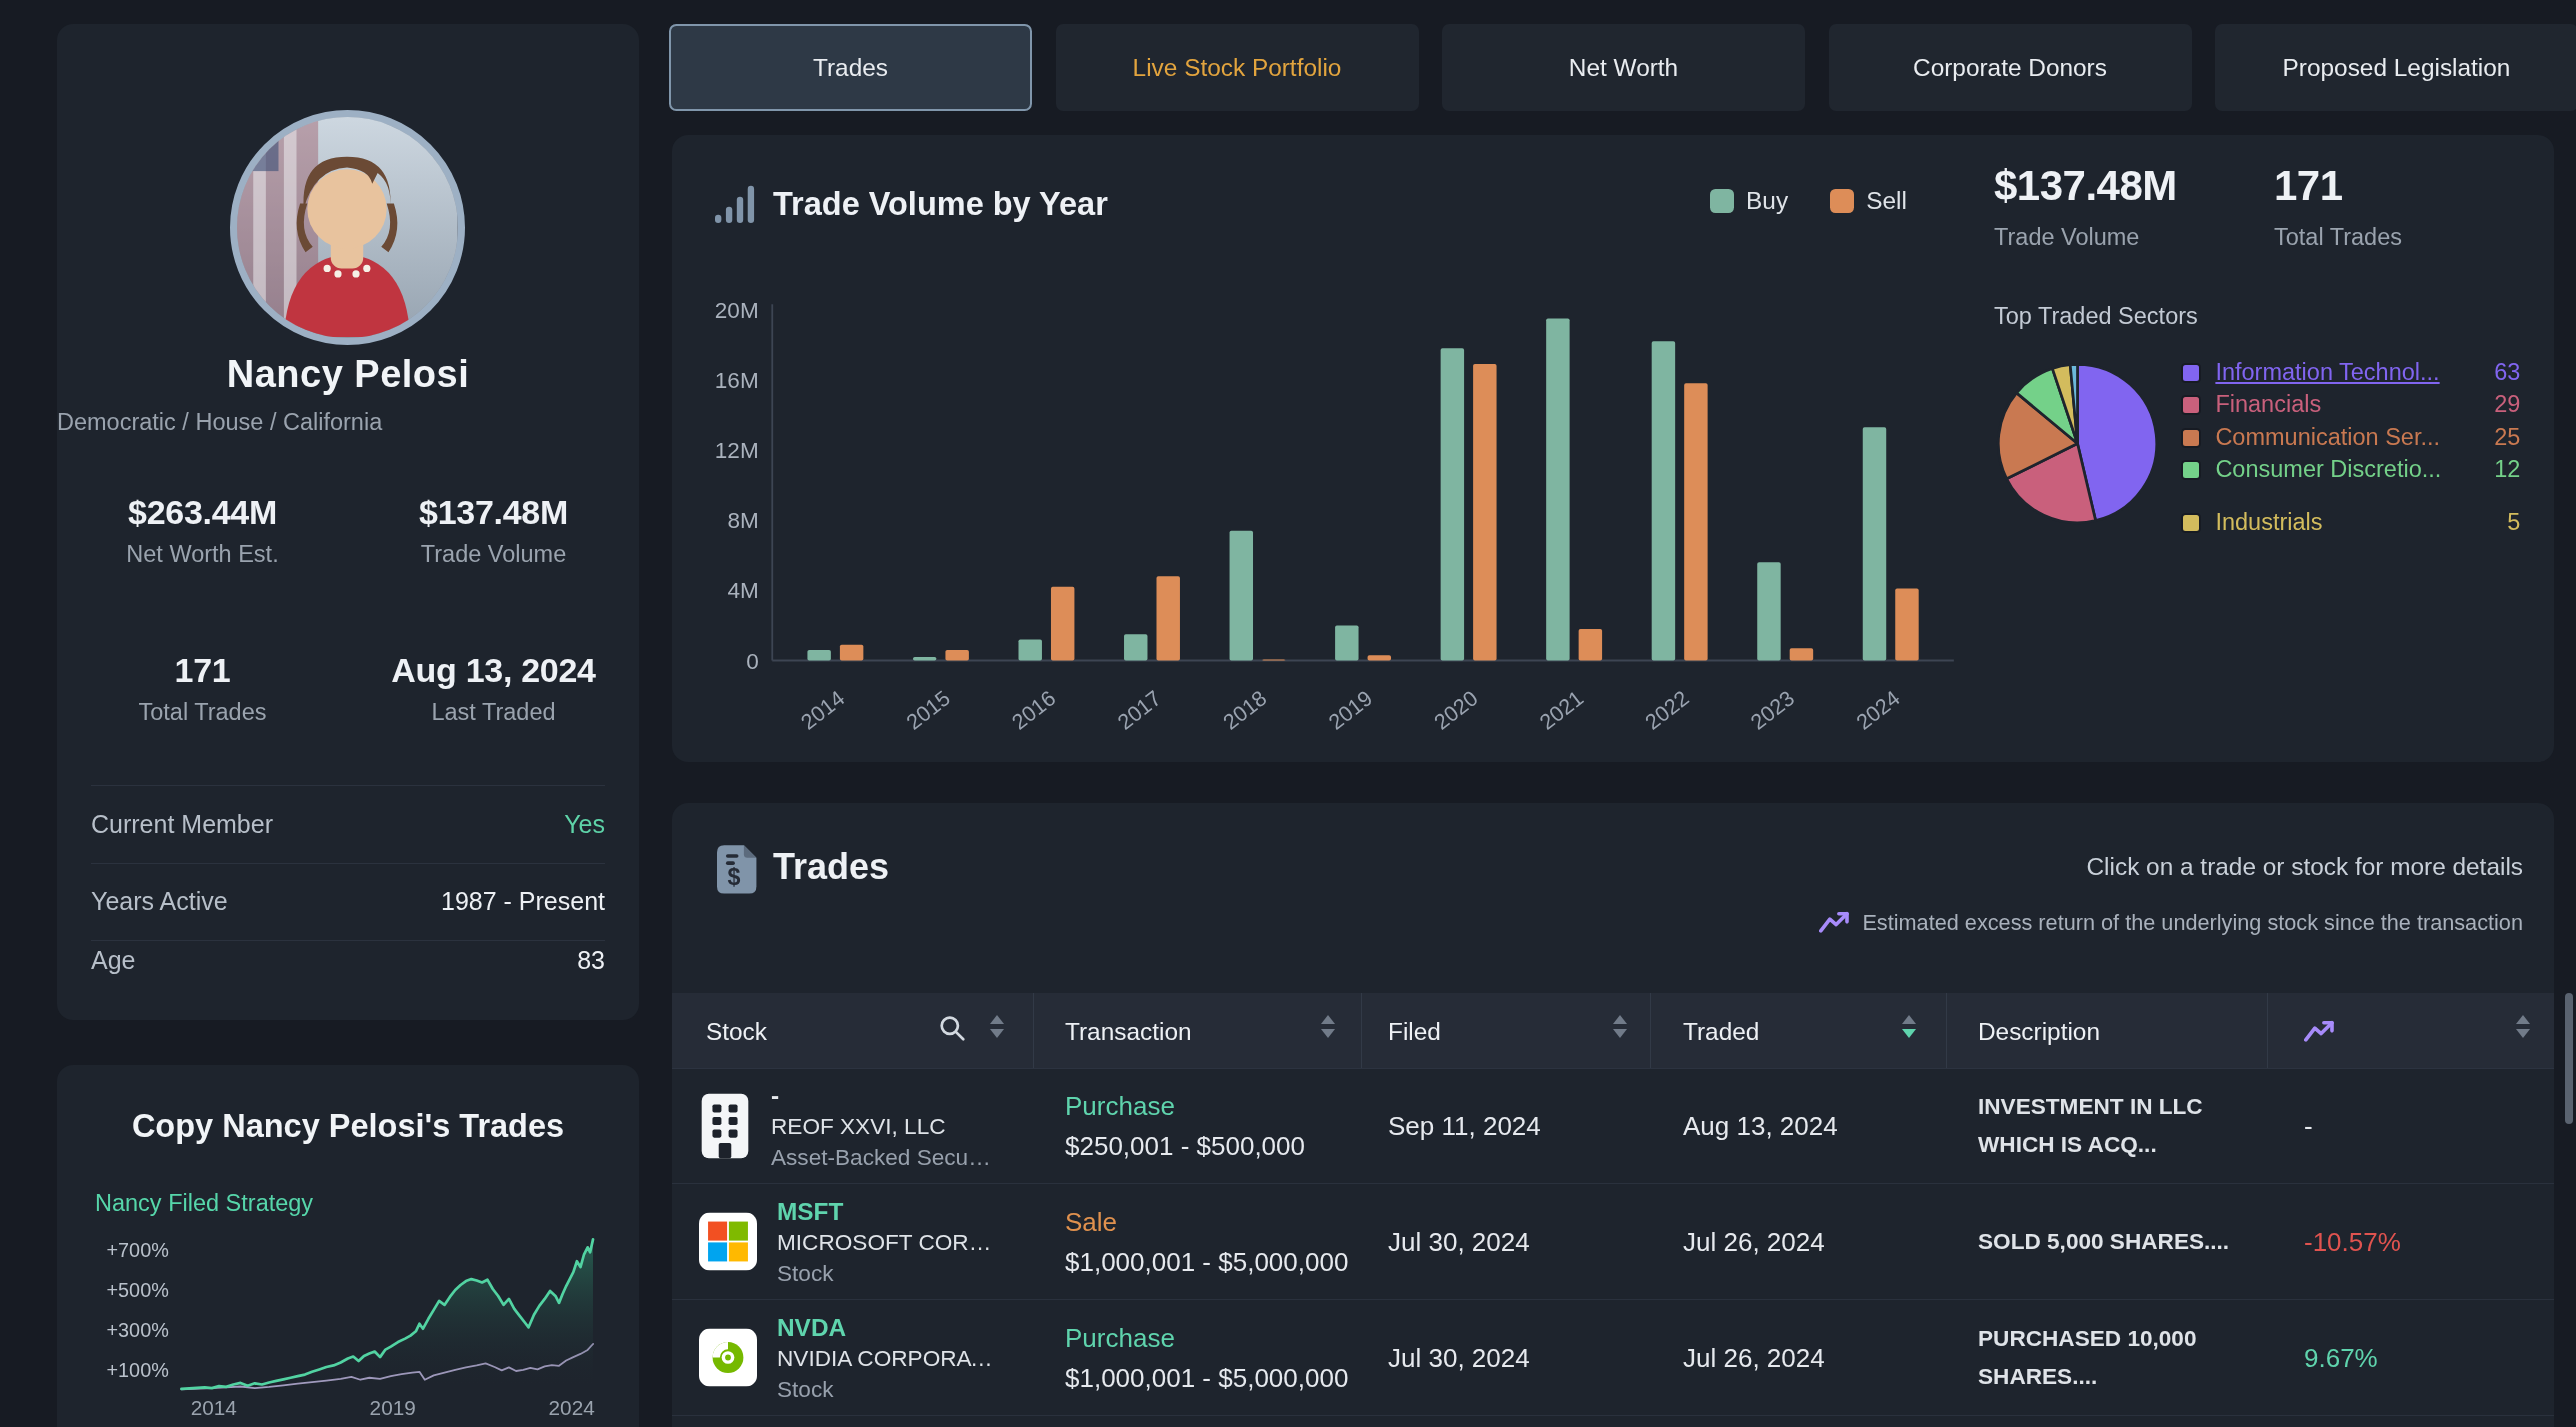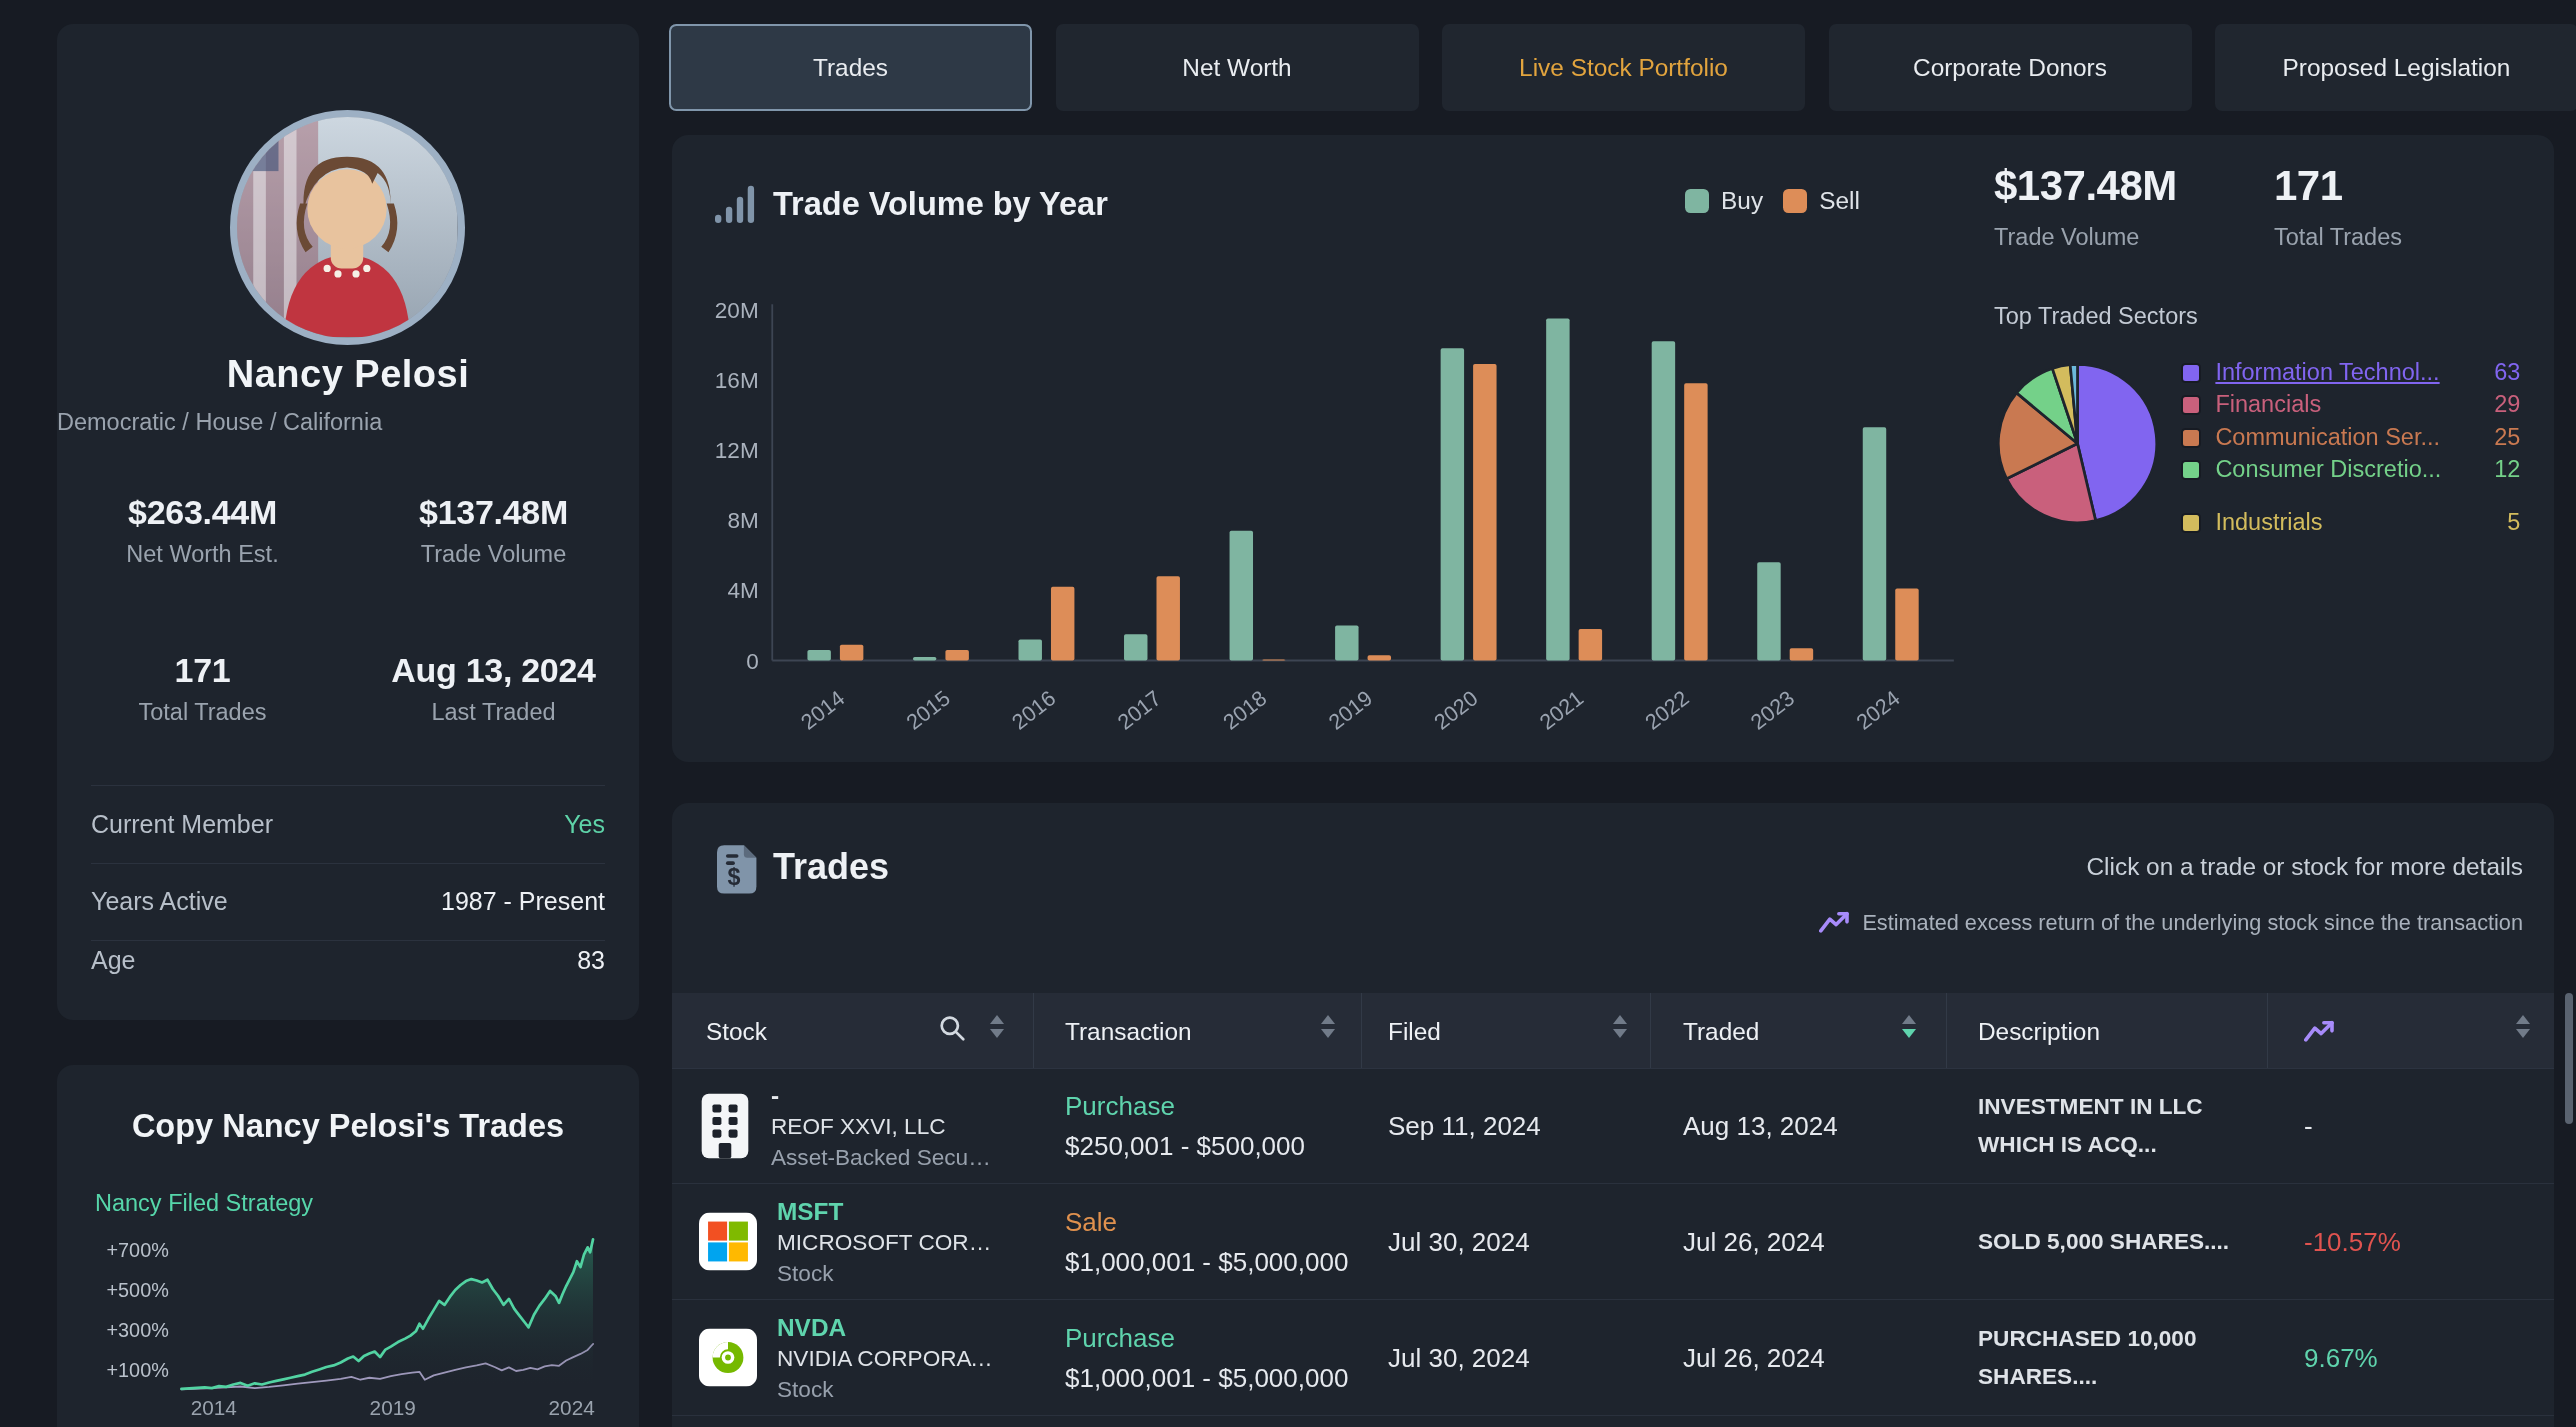--- a/index.html
+++ b/index.html
@@ -37,21 +37,21 @@
   .tabs { position:absolute; left:669px; top:24.4px; display:flex; gap:23.5px; }
   .tab { width:363px; height:87px; background:#20262f; border-radius:7.2px; display:flex;
     align-items:center; justify-content:center; font-size:24.4px; color:#e9ecf0; cursor:pointer;
     flex:none; }
   .tab.active { background:#2e3946; border:2.7px solid #8096ab; }
   .tab.orange { color:#e2a43e; }
 
   
   .vc-title { position:absolute; left:101px; top:51px; font-size:32.5px; font-weight:bold; color:#eef1f5; }
   .vc-icon { position:absolute; left:43px; top:47px; }
-  .legend { position:absolute; left:1013px; top:52px; display:flex; gap:20px; }
+  .legend { position:absolute; left:1038px; top:52px; display:flex; gap:42px; }
   .legend-item { display:flex; align-items:center; gap:12.6px; font-size:24.4px; color:#dfe3e8; }
   .legend-swatch { width:23.5px; height:23.5px; border-radius:5.4px; }
   .big-stat { position:absolute; top:27px; }
   .big-stat .v { font-size:42px; font-weight:bold; color:#eef1f5; letter-spacing:-0.5px; }
   .big-stat .l { margin-top:14.4px; font-size:23.5px; color:#9aa3ae; }
   .sectors-title { position:absolute; left:1322px; top:168px; font-size:23.5px; color:#c3cad4; }
   .sector-row { position:absolute; left:1509px; width:345px; height:27px; display:flex; align-items:center; }
   .sector-swatch { width:20px; height:20px; border-radius:4.5px; border:2.7px solid #171b23; flex:none; }
   .sector-label { margin-left:14.4px; font-size:23.5px; white-space:nowrap; overflow:hidden;
     text-overflow:ellipsis; max-width:253px; flex:1; }
@@ -186,22 +186,22 @@
         <polygon points="117.9482758620725,183.56 143.72413793103232,181.8 151.65517241379263,182.68 159.58620689655297,180.48 167.5172413793133,181.36 175.44827586207361,178.72 183.37931034482494,176.96 191.31034482758525,180.04 199.2413793103456,177.4 207.17241379310593,178.72 215.10344827586624,176.52 223.03448275861757,174.76 230.9655172413779,173 238.89655172413825,171.24 246.82758620689856,169.48 254.7586206896589,167.72 262.6896551724102,164.64 270.6206896551705,162 278.5517241379309,159.36 286.4827586206912,157.6 294.41379310345155,154.3 302.3448275862029,149.9 308.29310344827536,147.7 314.24137931034784,152.76 320.18965517241134,147.04 326.1379310344838,144.4 332.0862068965473,142.2 338.0344827586198,148.36 343.9827586206923,140 349.9310344827558,136.7 357.86206896551613,131.64 365.7931034482765,127.9 371.74137931033994,124.6 377.6896551724125,119.76 381.65517241378814,111.4 385.6206896551728,116.9 391.5689655172363,105.9 397.51724137930876,96 403.4655172413813,86.1 409.41379310344473,90.5 415.36206896551727,81.7 421.31034482758076,74 427.25862068965324,68.5 433.2068965517257,64.1 439.1551724137892,61.900000000000006 445.10344827586175,63.44 451.0517241379252,65.64 456.9999999999977,62.56 462.9482758620702,72.9 468.8965517241337,80.6 474.84482758620624,90.5 480.7931034482697,83.9 486.7413793103422,94.9 492.6896551724147,102.6 498.6379310344782,110.3 502.60344827586283,115.36 508.5517241379263,101.5 514.4999999999989,91.6 520.4482758620622,83.9 526.3965517241348,75.1 532.3448275862073,80.6 536.310344827583,88.3 540.2758620689586,78.4 544.2413793103433,69.6 548.206896551719,61.900000000000006 552.1724137931037,54.19999999999999 556.1379310344794,42.099999999999994 560.103448275855,48.69999999999999 564.0689655172396,34.400000000000006 568.0344827586152,26.69999999999999 570.8103448275783,32.19999999999999 573.9827586206877,17.900000000000006 573.9827586206877,184 117.9482758620725,184" fill="url(#gradStrategy)"></polygon>
         <polyline points="117.9482758620725,183.56 143.72413793103232,181.8 151.65517241379263,182.68 159.58620689655297,180.48 167.5172413793133,181.36 175.44827586207361,178.72 183.37931034482494,176.96 191.31034482758525,180.04 199.2413793103456,177.4 207.17241379310593,178.72 215.10344827586624,176.52 223.03448275861757,174.76 230.9655172413779,173 238.89655172413825,171.24 246.82758620689856,169.48 254.7586206896589,167.72 262.6896551724102,164.64 270.6206896551705,162 278.5517241379309,159.36 286.4827586206912,157.6 294.41379310345155,154.3 302.3448275862029,149.9 308.29310344827536,147.7 314.24137931034784,152.76 320.18965517241134,147.04 326.1379310344838,144.4 332.0862068965473,142.2 338.0344827586198,148.36 343.9827586206923,140 349.9310344827558,136.7 357.86206896551613,131.64 365.7931034482765,127.9 371.74137931033994,124.6 377.6896551724125,119.76 381.65517241378814,111.4 385.6206896551728,116.9 391.5689655172363,105.9 397.51724137930876,96 403.4655172413813,86.1 409.41379310344473,90.5 415.36206896551727,81.7 421.31034482758076,74 427.25862068965324,68.5 433.2068965517257,64.1 439.1551724137892,61.900000000000006 445.10344827586175,63.44 451.0517241379252,65.64 456.9999999999977,62.56 462.9482758620702,72.9 468.8965517241337,80.6 474.84482758620624,90.5 480.7931034482697,83.9 486.7413793103422,94.9 492.6896551724147,102.6 498.6379310344782,110.3 502.60344827586283,115.36 508.5517241379263,101.5 514.4999999999989,91.6 520.4482758620622,83.9 526.3965517241348,75.1 532.3448275862073,80.6 536.310344827583,88.3 540.2758620689586,78.4 544.2413793103433,69.6 548.206896551719,61.900000000000006 552.1724137931037,54.19999999999999 556.1379310344794,42.099999999999994 560.103448275855,48.69999999999999 564.0689655172396,34.400000000000006 568.0344827586152,26.69999999999999 570.8103448275783,32.19999999999999 573.9827586206877,17.900000000000006" fill="none" stroke="#52d3a2" stroke-width="3" stroke-linejoin="round" stroke-linecap="round" opacity="1"></polyline>
         <text x="153.75862068965665" y="212" text-anchor="middle" font-size="23" fill="#9aa3ae">2014</text>
         <text x="352.0344827586198" y="212" text-anchor="middle" font-size="23" fill="#9aa3ae">2019</text>
         <text x="550.310344827583" y="212" text-anchor="middle" font-size="23" fill="#9aa3ae">2024</text>
       </svg>
   </aside>
 
   <nav class="tabs" id="tabs">
       <div class="tab active">Trades</div>
+      <div class="tab orange">Live Stock Portfolio</div>
       <div class="tab">Net Worth</div>
-      <div class="tab orange">Live Stock Portfolio</div>
       <div class="tab">Corporate Donors</div>
       <div class="tab">Proposed Legislation</div>
     </nav>
 
   <section class="card" style="left:672px;top:135px;width:1882px;height:627px;">
     <svg class="vc-icon" width="40" height="42" viewBox="0 0 44 46">
       <rect x="0" y="36" width="7" height="9" rx="3.5" fill="#8094a9"></rect>
       <rect x="12" y="27" width="7" height="18" rx="3.5" fill="#8094a9"></rect>
       <rect x="24" y="16" width="7" height="29" rx="3.5" fill="#8094a9"></rect>
       <rect x="36" y="4" width="7" height="41" rx="3.5" fill="#8094a9"></rect>

